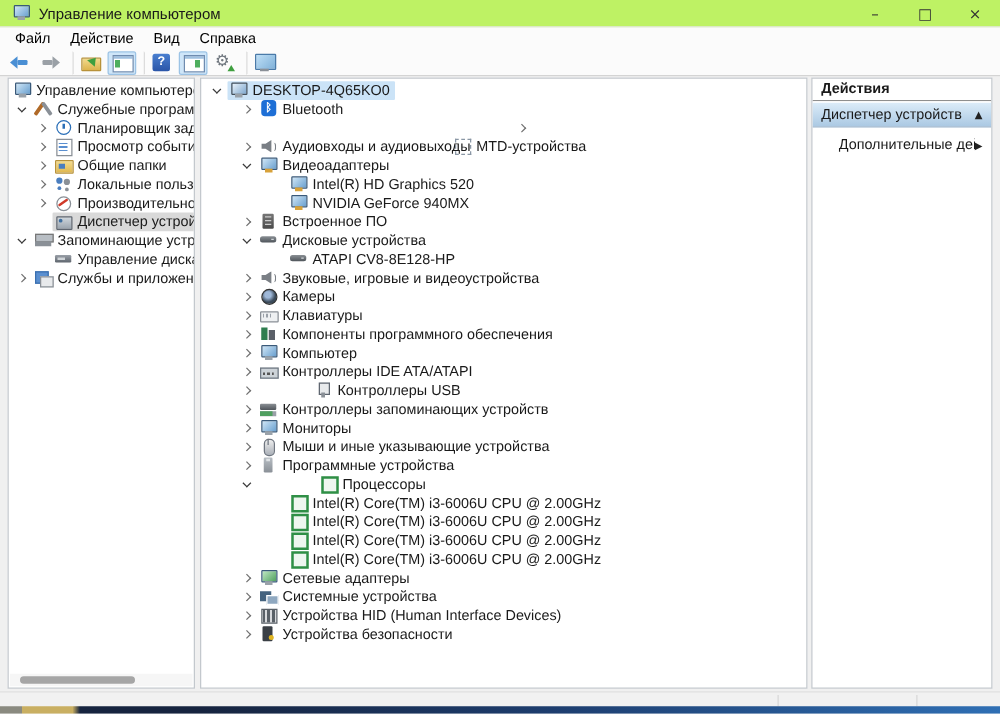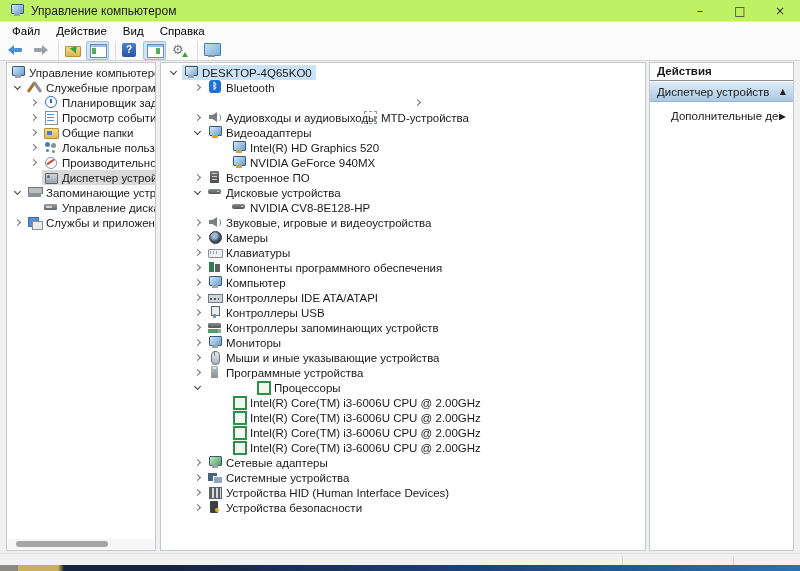--- a/index.html
+++ b/index.html
@@ -405,21 +405,21 @@
           <span class="expander expanded"></span>
           <span class="row-body">
             <span class="icon-box ic-disk"></span>
             <span class="label">Дисковые устройства</span>
           </span>
         </div>
         <div class="trow" style="padding-left: 52px;">
           <span class="expander none"></span>
           <span class="row-body">
             <span class="icon-box ic-disk"></span>
-            <span class="label">NVIDIA CV8-8E128-HP</span>
+            <span class="label">ATAPI CV8-8E128-HP</span>
           </span>
         </div>
         <div class="trow" style="padding-left: 28px;">
           <span class="expander collapsed"></span>
           <span class="row-body">
             <span class="icon-box ic-audio"></span>
             <span class="label">Звуковые, игровые и видеоустройства</span>
           </span>
         </div>
         <div class="trow" style="padding-left: 28px;">
@@ -450,21 +450,21 @@
             <span class="label">Компьютер</span>
           </span>
         </div>
         <div class="trow" style="padding-left: 28px;">
           <span class="expander collapsed"></span>
           <span class="row-body">
             <span class="icon-box ic-ide"></span>
             <span class="label">Контроллеры IDE ATA/ATAPI</span>
           </span>
         </div>
-        <div class="trow" style="padding-left: 28px;">
+        <div class="trow" style="padding-left: 28px; gap: 44px;">
           <span class="expander collapsed"></span>
           <span class="row-body">
             <span class="icon-box ic-usb"></span>
             <span class="label">Контроллеры USB</span>
           </span>
         </div>
         <div class="trow" style="padding-left: 28px;">
           <span class="expander collapsed"></span>
           <span class="row-body">
             <span class="icon-box ic-storage-controller"></span>

